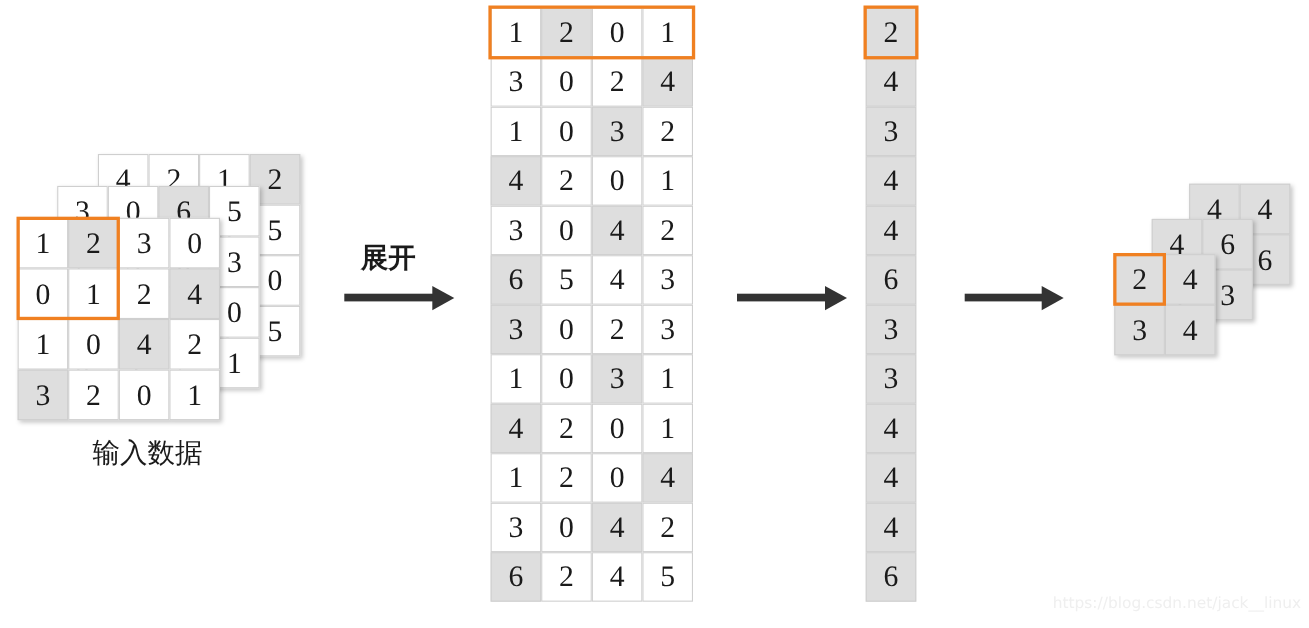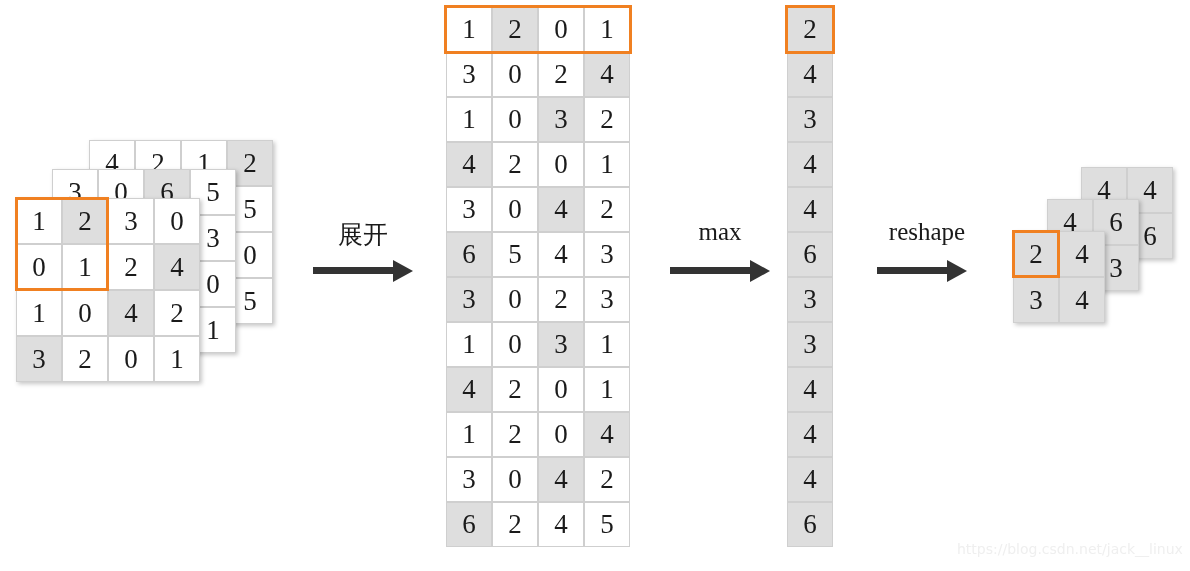--- a/index.html
+++ b/index.html
@@ -130,22 +130,23 @@
         <div class="cell" style="left: 62px; top: 290px; width: 46px; height: 46px;">0</div>
         <div class="cell hl" style="left: 108px; top: 290px; width: 46px; height: 46px;">4</div>
         <div class="cell" style="left: 154px; top: 290px; width: 46px; height: 46px;">2</div>
         <div class="cell hl" style="left: 16px; top: 336px; width: 46px; height: 46px;">3</div>
         <div class="cell" style="left: 62px; top: 336px; width: 46px; height: 46px;">2</div>
         <div class="cell" style="left: 108px; top: 336px; width: 46px; height: 46px;">0</div>
         <div class="cell" style="left: 154px; top: 336px; width: 46px; height: 46px;">1</div>
       </div>
       <div class="sel" style="left: 15px; top: 197px; width: 94px; height: 94px;"></div>
     </div>
-
-  <div class="arrow-label" style="left:313px;top:218px;width:100px;">展开</div>
+  <div class="caption" id="cap-input" style="left:84px;top:395px;">输入数据</div>
+
+  <div class="arrow-label" style="left:303px;top:218px;width:100px;font-weight:bold;">展开</div>
   <div class="arrow" style="left:313px;top:258px;width:100px;height:25px;">
     <div class="shaft" style="width:82px;"></div>
     <div class="head" style="left:80px;"></div>
   </div>
 
   <div id="col-matrix">
       <div class="cell" style="left: 446px; top: 7px; width: 46px; height: 45px;">1</div>
       <div class="cell hl" style="left: 492px; top: 7px; width: 46px; height: 45px;">2</div>
       <div class="cell" style="left: 538px; top: 7px; width: 46px; height: 45px;">0</div>
       <div class="cell" style="left: 584px; top: 7px; width: 46px; height: 45px;">1</div>
@@ -189,21 +190,20 @@
       <div class="cell" style="left: 492px; top: 457px; width: 46px; height: 45px;">0</div>
       <div class="cell hl" style="left: 538px; top: 457px; width: 46px; height: 45px;">4</div>
       <div class="cell" style="left: 584px; top: 457px; width: 46px; height: 45px;">2</div>
       <div class="cell hl" style="left: 446px; top: 502px; width: 46px; height: 45px;">6</div>
       <div class="cell" style="left: 492px; top: 502px; width: 46px; height: 45px;">2</div>
       <div class="cell" style="left: 538px; top: 502px; width: 46px; height: 45px;">4</div>
       <div class="cell" style="left: 584px; top: 502px; width: 46px; height: 45px;">5</div>
       <div class="sel" style="left: 444px; top: 5px; width: 188px; height: 49px;"></div>
     </div>
 
-  <div class="arrow-label" style="left:670px;top:218px;width:100px;">max</div>
   <div class="arrow" style="left:670px;top:258px;width:100px;height:25px;">
     <div class="shaft" style="width:82px;"></div>
     <div class="head" style="left:80px;"></div>
   </div>
 
   <div id="max-vector">
       <div class="cell hl" style="left: 787px; top: 7px; width: 46px; height: 45px;">2</div>
       <div class="cell hl" style="left: 787px; top: 52px; width: 46px; height: 45px;">4</div>
       <div class="cell hl" style="left: 787px; top: 97px; width: 46px; height: 45px;">3</div>
       <div class="cell hl" style="left: 787px; top: 142px; width: 46px; height: 45px;">4</div>
@@ -211,21 +211,20 @@
       <div class="cell hl" style="left: 787px; top: 232px; width: 46px; height: 45px;">6</div>
       <div class="cell hl" style="left: 787px; top: 277px; width: 46px; height: 45px;">3</div>
       <div class="cell hl" style="left: 787px; top: 322px; width: 46px; height: 45px;">3</div>
       <div class="cell hl" style="left: 787px; top: 367px; width: 46px; height: 45px;">4</div>
       <div class="cell hl" style="left: 787px; top: 412px; width: 46px; height: 45px;">4</div>
       <div class="cell hl" style="left: 787px; top: 457px; width: 46px; height: 45px;">4</div>
       <div class="cell hl" style="left: 787px; top: 502px; width: 46px; height: 45px;">6</div>
       <div class="sel" style="left: 785px; top: 5px; width: 50px; height: 49px;"></div>
     </div>
 
-  <div class="arrow-label" style="left:872px;top:218px;width:110px;">reshape</div>
   <div class="arrow" style="left:877px;top:258px;width:100px;height:25px;">
     <div class="shaft" style="width:72px;"></div>
     <div class="head" style="left:70px;"></div>
   </div>
 
   <div id="output-stack">
       <div class="board shadow" style="left: 0px; top: 0px; width: 1190px; height: 571px;">
         <div class="cell hl" style="left: 1081px; top: 167px; width: 46px; height: 46px;">4</div>
         <div class="cell hl" style="left: 1127px; top: 167px; width: 46px; height: 46px;">4</div>
         <div class="cell hl" style="left: 1081px; top: 213px; width: 46px; height: 46px;">4</div>

